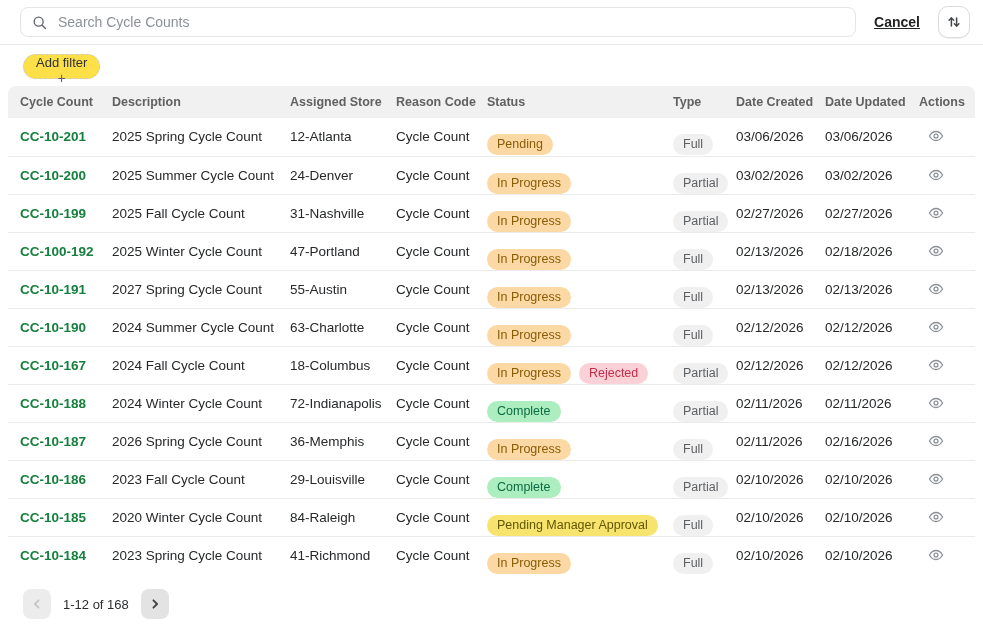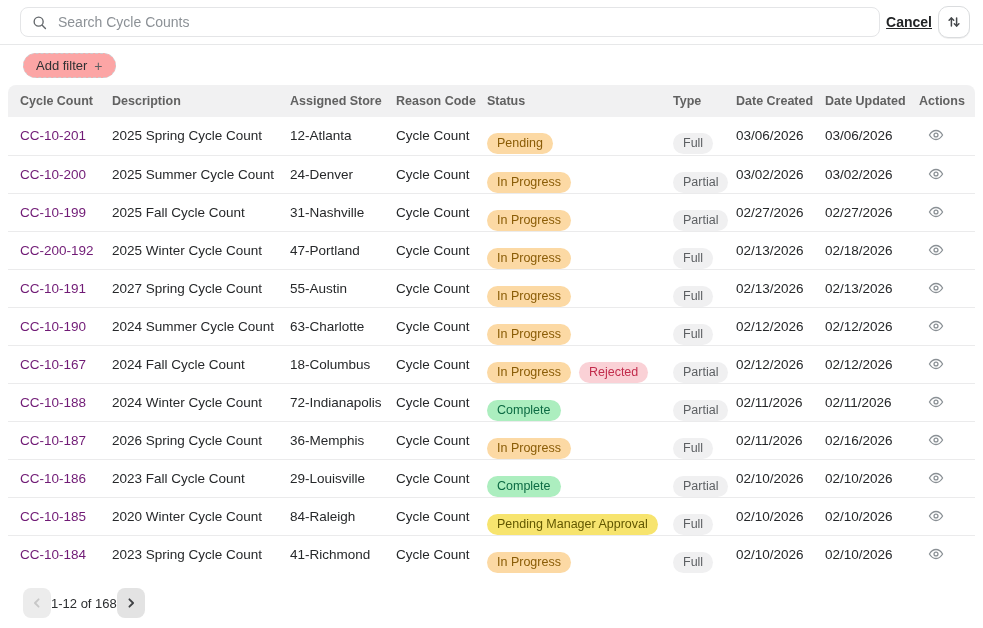--- a/index.html
+++ b/index.html
@@ -5,21 +5,21 @@
   * { box-sizing: border-box; }
   html, body { margin: 0; padding: 0; }
   body {
     width: 983px; height: 628px; overflow: hidden;
     background: #ffffff; color: #202223;
     font-family: "Liberation Sans", sans-serif;
   }
 
   
   .topbar {
-    display: flex; align-items: center; gap: 6px;
+    display: flex; align-items: center; gap: 18px;
     height: 45px; padding: 0 13px 0 20px;
     border-bottom: 1px solid #e7e8e9;
   }
   .search-field {
     flex: 1; display: flex; align-items: center; gap: 8px;
     height: 30px; padding: 0 10px;
     border: 1px solid #e4e5e7; border-radius: 8px; background: #fff;
   }
   .search-field input {
     flex: 1; border: none; outline: none; background: transparent;
@@ -33,64 +33,64 @@
   .sort-btn {
     width: 32px; height: 32px; flex: 0 0 auto;
     border: 1px solid #dadcde; border-radius: 10px; background: #fff;
     display: flex; align-items: center; justify-content: center;
     box-shadow: 0 1px 0 rgba(0,0,0,.06); cursor: pointer;
   }
 
   
   .filter-bar { padding: 8px 0 7px 23px; }
   .add-filter {
-    display: inline-flex; align-items: center; gap: 7px;
+    display: inline-flex; align-items: center; 
     height: 25px; padding: 0 12px; cursor: pointer;
-    border: 1px dashed #c9cccf; border-radius: 13px; background: #fca5a5;
-    font: 13px "Liberation Sans", sans-serif; color: #2f3133;
+    border: 1px dashed #c9cccf; border-radius: 13px; background: #fde047;
+    font: 13px "Liberation Sans", sans-serif; color: #2f3133; flex-direction: column;
   }
   .add-filter .plus { font-size: 14px; color: #5c5f62; }
 
   
   .table-wrap { margin: 0 8px; }
   table { width: 100%; border-collapse: collapse; table-layout: fixed; }
   thead th {
     background: var(--header-bg, #f1f1f2);
     font: 600 12.5px "Liberation Sans", sans-serif; color: var(--header-text, #616161);
     text-align: left; height: 32px; padding: 0 6px 0 0; white-space: nowrap;
   }
   thead th:first-child { padding-left: 12px; border-radius: 8px 0 0 0; }
   thead th:last-child  { border-radius: 0 8px 0 0; }
   tbody td {
     height: 38px; padding: 0 6px 0 0; white-space: nowrap; overflow: hidden;
     border-bottom: 1px solid #ebebec;
     font: 13.5px "Liberation Sans", sans-serif; color: #26282a;
   }
   tbody tr:last-child td { border-bottom: none; }
   tbody td:first-child { padding-left: 12px; }
-  td.id-cell { font-weight: 400; color: #701a75; }
+  td.id-cell { font-weight: 700; color: #15803d; }
   .status-cell .badge { margin-right: 8px; }
   .badge {
     display: inline-flex; align-items: center;
     padding: 3px 10px; border-radius: 11px;
     font: 12.5px "Liberation Sans", sans-serif; line-height: 1.2; margin-top: 16px;
   }
   .tone-warning  { background: var(--badge-warning-bg, #fcd9a4);  color: var(--badge-warning-text, #8a5c06); }
   .tone-critical { background: var(--badge-critical-bg, #fad1d6); color: var(--badge-critical-text, #c22c4c); }
   .tone-success  { background: var(--badge-success-bg, #aceebf);  color: var(--badge-success-text, #0c6b43); }
   .tone-caution  { background: var(--badge-caution-bg, #f7e46e);  color: var(--badge-caution-text, #625700); }
   .tone-default  { background: var(--badge-default-bg, #f0f0f1);  color: var(--badge-default-text, #5c5f62); }
   .actions-cell { text-align: left; padding-left: 6px; }
   .eye-btn {
     border: none; background: none; padding: 2px; cursor: pointer;
     display: inline-flex; align-items: center; justify-content: center;
   }
 
   
-  .pagination { display: flex; align-items: center; margin: 15px 0 0 23px; }
+  .pagination { display: flex; align-items: center; gap: 12px; margin: 15px 0 0 23px; }
   .page-btn {
     width: 28px; height: 30px; border: none; border-radius: 8px;
     display: flex; align-items: center; justify-content: center; cursor: pointer;
   }
   .page-btn.prev { background: #ececec; }
   .page-btn.next { background: #e3e3e3; }
   .page-label { font: 13px "Liberation Sans", sans-serif; color: #2b2d2f; }
 </style>
 </head>
 <body>
@@ -196,21 +196,21 @@
     <td class="actions-cell">
       <button class="eye-btn">
         <svg width="18" height="18" viewBox="0 0 20 20" fill="none" stroke="#8a9095" stroke-width="1.4">
           <path d="M2.7 10 C4.6 6.7 7.2 5 10 5 c2.8 0 5.4 1.7 7.3 5 c-1.9 3.3 -4.5 5 -7.3 5 c-2.8 0 -5.4 -1.7 -7.3 -5 Z"></path>
           <circle cx="10" cy="10" r="2.2"></circle>
         </svg>
       </button>
     </td>
   </tr>
         <tr>
-    <td class="id-cell">CC-200-192</td>
+    <td class="id-cell">CC-100-192</td>
     <td>2025 Winter Cycle Count</td>
     <td>47-Portland</td>
     <td>Cycle Count</td>
     <td class="status-cell"><span class="badge tone-warning">In Progress</span></td>
     <td><span class="badge tone-default">Full</span></td>
     <td>02/13/2026</td>
     <td>02/18/2026</td>
     <td class="actions-cell">
       <button class="eye-btn">
         <svg width="18" height="18" viewBox="0 0 20 20" fill="none" stroke="#8a9095" stroke-width="1.4">

